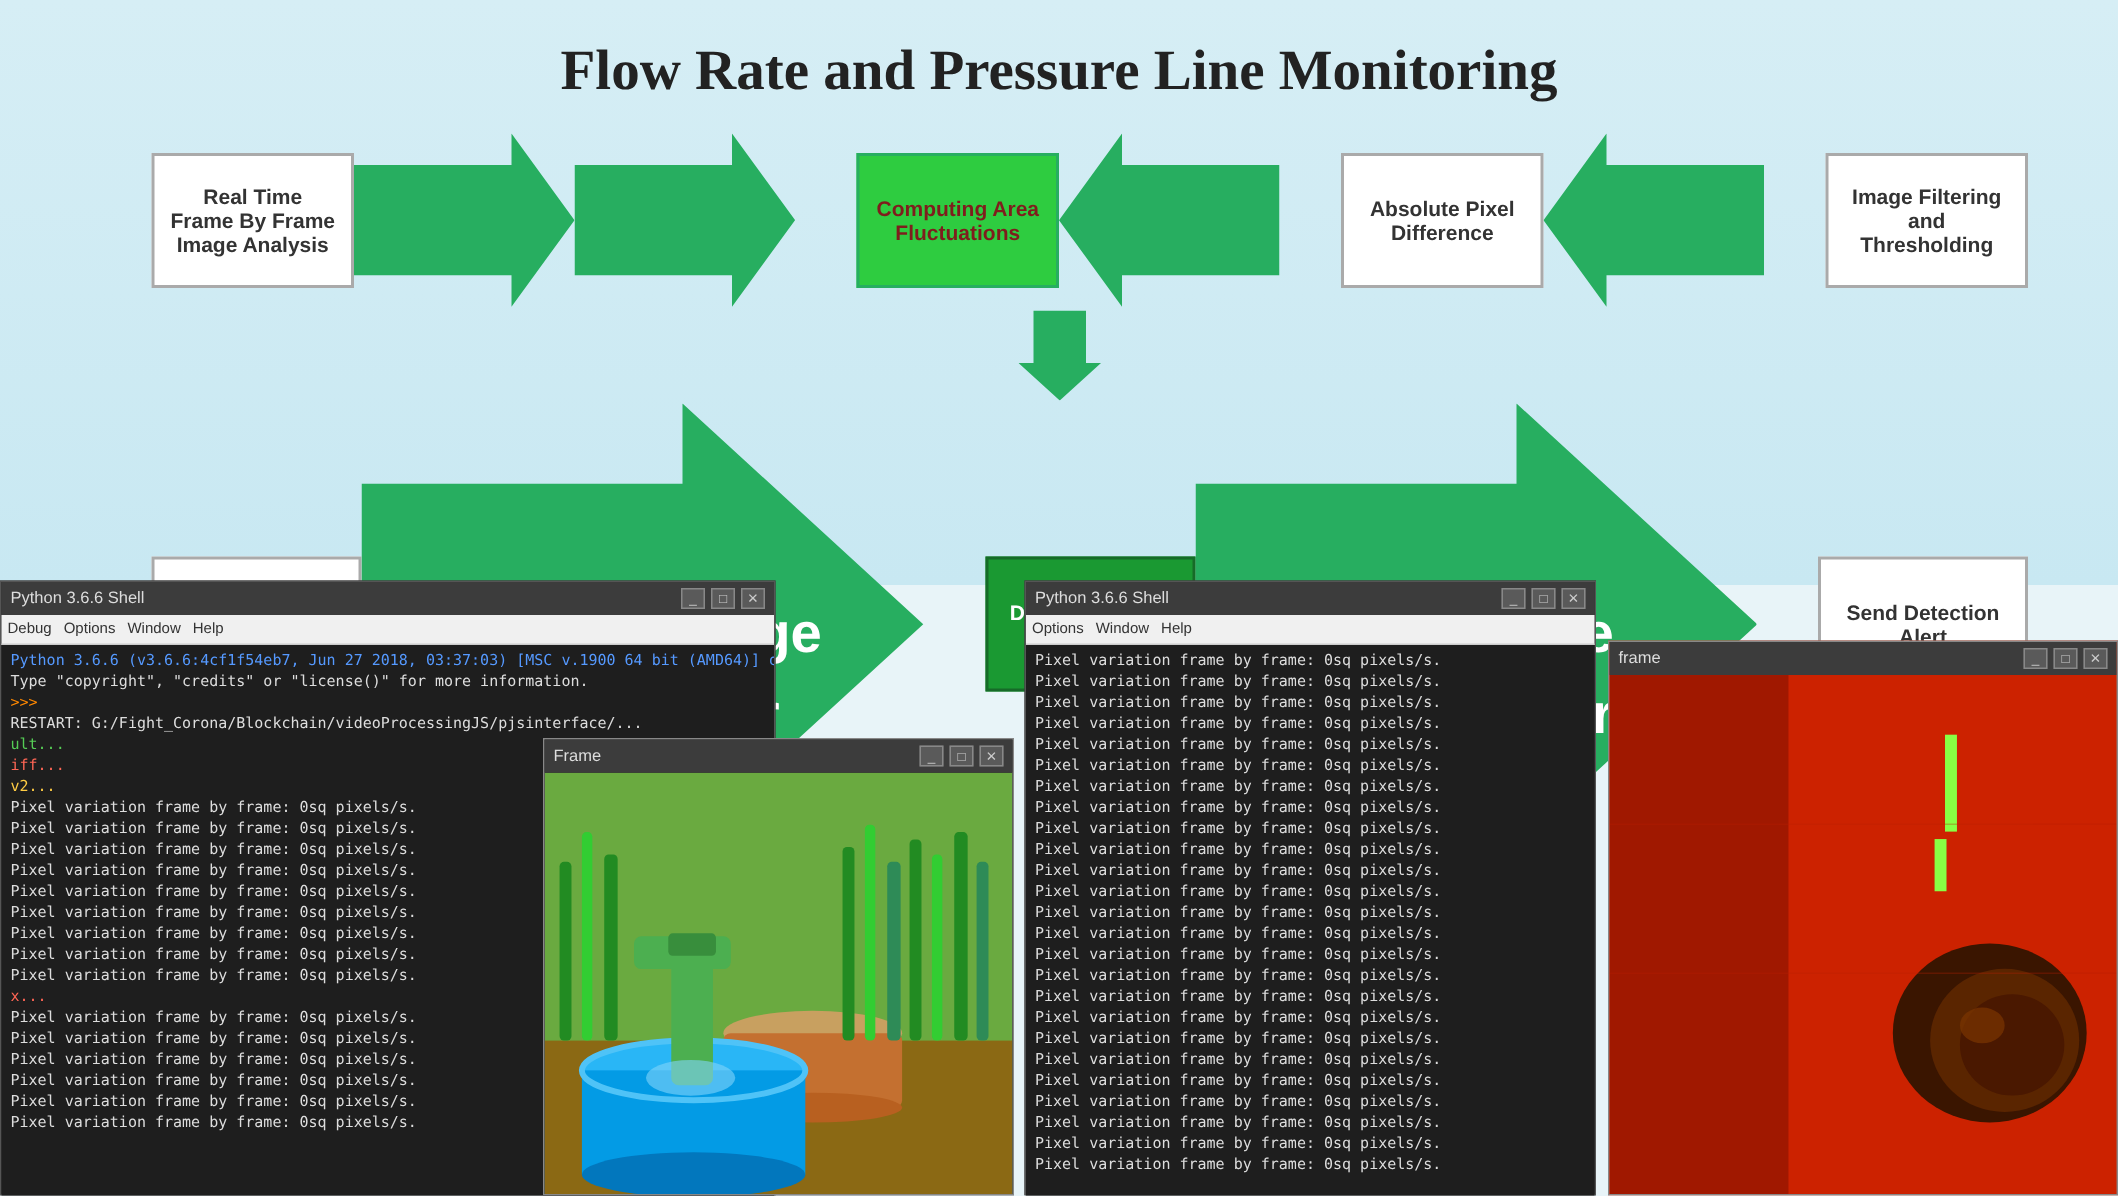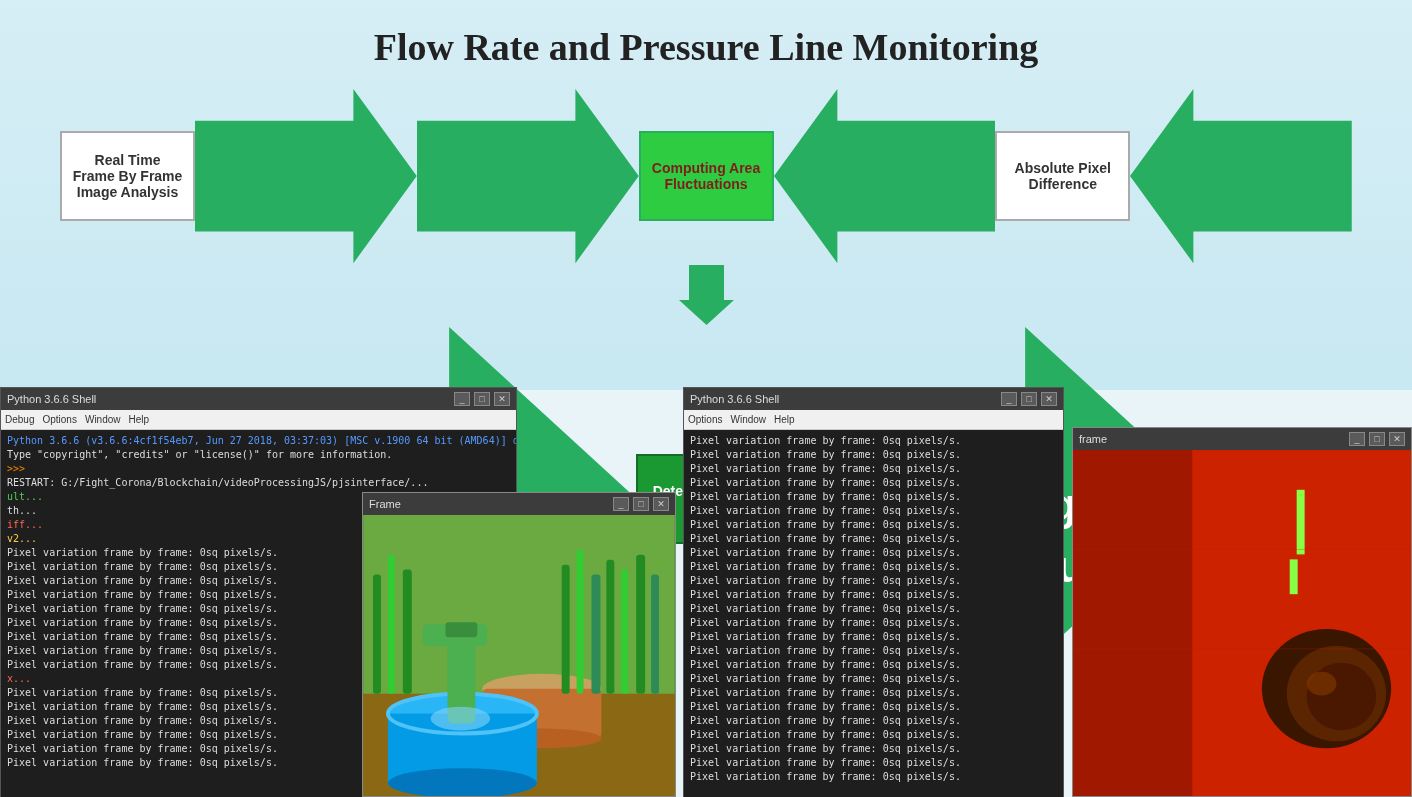--- a/index.html
+++ b/index.html
@@ -52,20 +52,21 @@
       align-items: center;
       justify-content: center;
       text-align: center;
       font-size: 14px;
       font-weight: bold;
       color: #333;
       padding: 8px 10px;
       width: 135px;
       height: 90px;
       flex-shrink: 0;
+      margin-left: 41px;
     }
 
     
     .arrow-svg {
       width: 100%;
       height: 100%;
     }
 
     
     .down-arrow-container {
@@ -228,20 +229,23 @@
     </svg>
 
     <div class="flow-box" style="background:#fff;border:2px solid #aaa;">
       <span>Absolute Pixel Difference</span>
     </div>
 
     <svg class="arrow-svg" viewBox="0 0 70 55" width="70" height="55">
       <polygon points="70,10 20,10 20,0 0,27.5 20,55 20,45 70,45" fill="#27ae60"></polygon>
     </svg>
 
+    <div class="flow-box" style="background:#fff;border:2px solid #aaa;">
+      <span>Image Filtering and Thresholding</span>
+    </div>
   </div>
 
   <div class="down-arrow-container">
     <svg viewBox="0 0 55 60" width="55" height="60">
       <polygon points="10,0 45,0 45,35 55,35 27.5,60 0,35 10,35" fill="#27ae60"></polygon>
     </svg>
   </div>
 
   <div class="flow-row flow-row-2">
 
@@ -287,21 +291,20 @@
       <span style="font-size:10px;color:#333;margin-right:8px;">Options</span>
       <span style="font-size:10px;color:#333;margin-right:8px;">Window</span>
       <span style="font-size:10px;color:#333;">Help</span>
     </div>
     <div class="shell-content">
       <div class="shell-line blue">Python 3.6.6 (v3.6.6:4cf1f54eb7, Jun 27 2018, 03:37:03) [MSC v.1900 64 bit (AMD64)] on win32</div>
       <div class="shell-line white">Type "copyright", "credits" or "license()" for more information.</div>
       <div class="shell-line prompt">&gt;&gt;&gt;</div>
       <div class="shell-line white">RESTART: G:/Fight_Corona/Blockchain/videoProcessingJS/pjsinterface/...</div>
       <div class="shell-line green">ult...</div>
-      <div class="shell-line white">th...</div>
       <div class="shell-line red">iff...</div>
       <div class="shell-line yellow">v2...</div>
       <div class="shell-line white">Pixel variation frame by frame: 0sq pixels/s.</div>
       <div class="shell-line white">Pixel variation frame by frame: 0sq pixels/s.</div>
       <div class="shell-line white">Pixel variation frame by frame: 0sq pixels/s.</div>
       <div class="shell-line white">Pixel variation frame by frame: 0sq pixels/s.</div>
       <div class="shell-line white">Pixel variation frame by frame: 0sq pixels/s.</div>
       <div class="shell-line white">Pixel variation frame by frame: 0sq pixels/s.</div>
       <div class="shell-line white">Pixel variation frame by frame: 0sq pixels/s.</div>
       <div class="shell-line white">Pixel variation frame by frame: 0sq pixels/s.</div>

